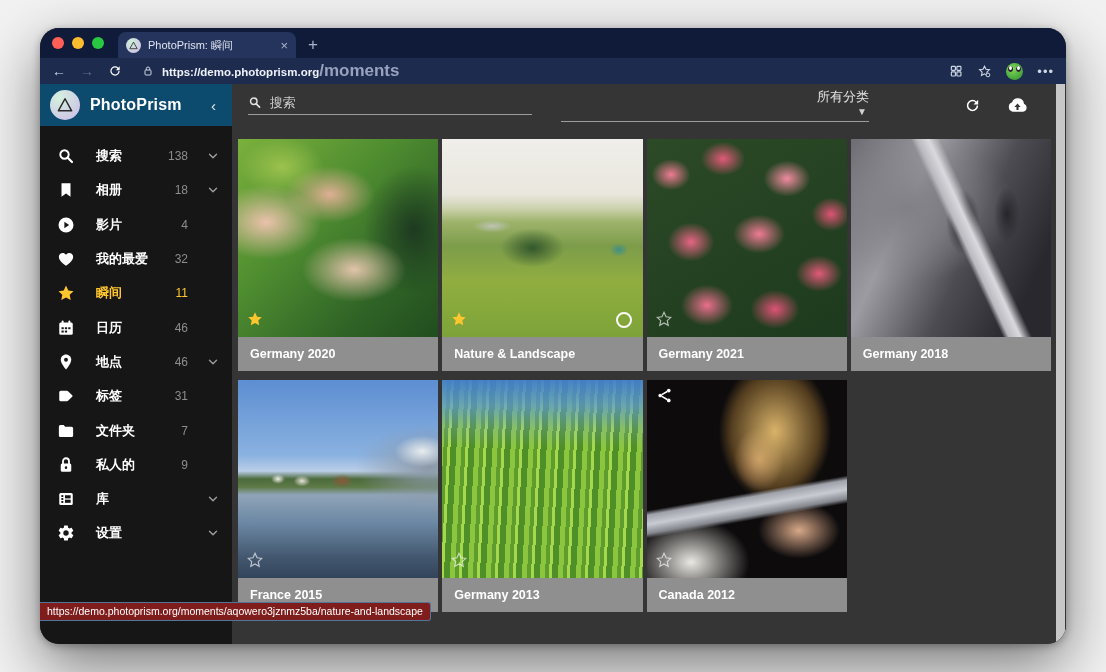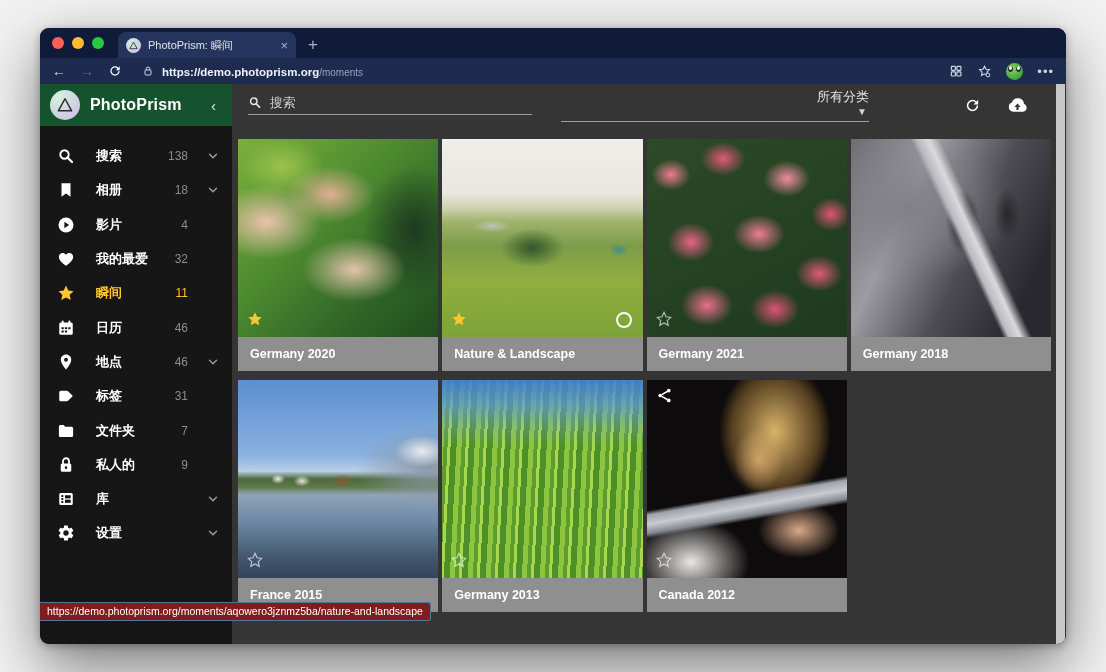--- a/index.html
+++ b/index.html
@@ -1,44 +1,44 @@
 <!DOCTYPE html>
 <html><head>
 <meta charset="utf-8">
 <style>
   * { margin:0; padding:0; box-sizing:border-box; }
   html,body { width:1106px; height:672px; background:#f2f2f2; font-family:"Liberation Sans","DejaVu Sans",sans-serif; overflow:hidden; }
-  .window { position:absolute; left:40px; top:28px; width:1026px; height:616px; border-radius:9px; overflow:hidden; box-shadow:0 22px 60px rgba(0,0,0,.5), 0 2px 8px rgba(0,0,0,.3); background:#353535; }
+  .window { position:absolute; left:40px; top:28px; width:1026px; height:616px; border-radius:19px; overflow:hidden; box-shadow:0 22px 60px rgba(0,0,0,.5), 0 2px 8px rgba(0,0,0,.3); background:#353535; }
 
   
   .tabstrip { height:30px; background:#0f1b38; display:flex; align-items:flex-end; }
   .traffic { display:flex; gap:8px; align-items:center; height:100%; padding:0 14px 0 12px; }
   .light { width:12px; height:12px; border-radius:50%; }
   .light.r{background:#ff5f57}.light.y{background:#febc2e}.light.g{background:#28c840}
   .tab { width:178px; height:26px; background:#24345c; border-radius:8px 8px 0 0; display:flex; align-items:center; padding:0 8px; gap:7px; }
   .tab-fav { width:15px; height:15px; border-radius:50%; background:radial-gradient(circle at 35% 30%, #cfeeda, #cdb9e8); display:flex; align-items:center; justify-content:center; flex:none; }
   .tab-title { color:#dfe4f0; font-size:11px; white-space:nowrap; overflow:hidden; flex:1; }
   .tab-close { color:#aab3cc; font-size:13px; flex:none; cursor:default; }
   .newtab { color:#aab3cc; font-size:17px; margin:0 0 3px 12px; }
   .btoolbar { height:26px; background:#1d2b4f; display:flex; align-items:center; padding:0 12px; gap:14px; }
   .nav-arrow { font-size:14px; color:#d3dae8; line-height:1; }
   .nav-arrow.fwd { color:#5f6c8e; }
   .urlbox { display:flex; align-items:center; gap:8px; flex:1; margin-left:6px; }
   .url-main { color:#eef1f8; font-size:11.5px; font-weight:bold; }
-  .url-path { color:#98a2bd; font-size:10px; font-weight:normal; }
+  .url-path { color:#98a2bd; font-size:17px; font-weight:bold; }
   .chrome-right { display:flex; align-items:center; gap:14px; }
   .avatar { width:17px; height:17px; border-radius:50%; background:radial-gradient(circle at 40% 35%, #7ed957, #2e8b2e); position:relative; }
   .avatar::before, .avatar::after { content:""; position:absolute; top:3px; width:5px; height:6px; border-radius:50%; background:#fff; box-shadow:inset 0 -1px 0 1px #222; }
   .avatar::before{left:2px}.avatar::after{right:2px}
   .dots { color:#cfd6e4; font-size:13px; letter-spacing:1px; }
 
   
   .app { display:flex; height:560px; }
   .sidebar { width:192px; background:#161616; flex:none; display:flex; flex-direction:column; }
-  .side-head { height:42px; background:#14532d; display:flex; align-items:center; padding:0 10px; gap:10px; }
+  .side-head { height:42px; background:#0c4a6e; display:flex; align-items:center; padding:0 10px; gap:10px; }
   .logo { width:30px; height:30px; border-radius:50%; background:radial-gradient(circle at 30% 25%, #d4f2de, #cdb9e8); display:flex; align-items:center; justify-content:center; flex:none; }
   .brand { color:#fff; font-size:16px; font-weight:bold; letter-spacing:.2px; flex:1; }
   .collapse { color:#e8e8e8; font-size:15px; padding-right:6px; }
   .nav { padding-top:13px; }
   .nav-item { height:34.3px; display:flex; align-items:center; padding:0 12px 0 16px; cursor:pointer; }
   .nav-ic { width:20px; display:flex; justify-content:center; flex:none; }
   .nav-lbl { color:#fff; font-size:13px; font-weight:bold; margin-left:20px; }
   .nav-count { margin-left:auto; color:#8d8d8d; font-size:12px; margin-right:14px; }
   .nav-chev { width:18px; flex:none; display:flex; justify-content:flex-end; }
   .nav-item.active .nav-lbl, .nav-item.active .nav-count { color:#ffc62e; }

